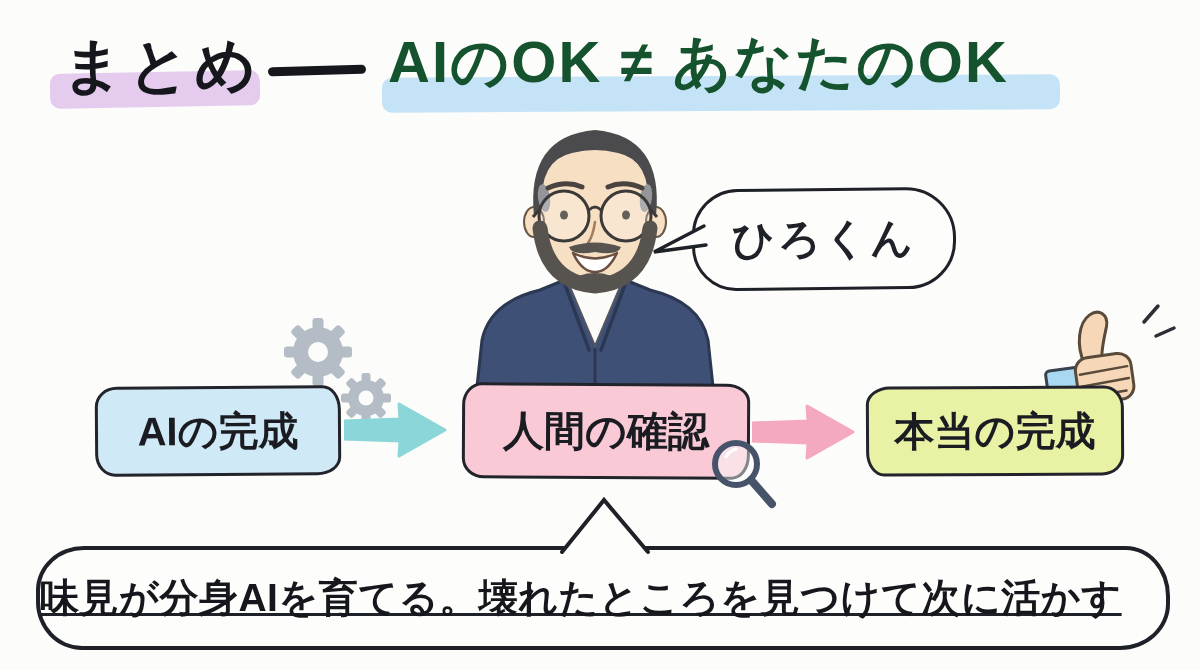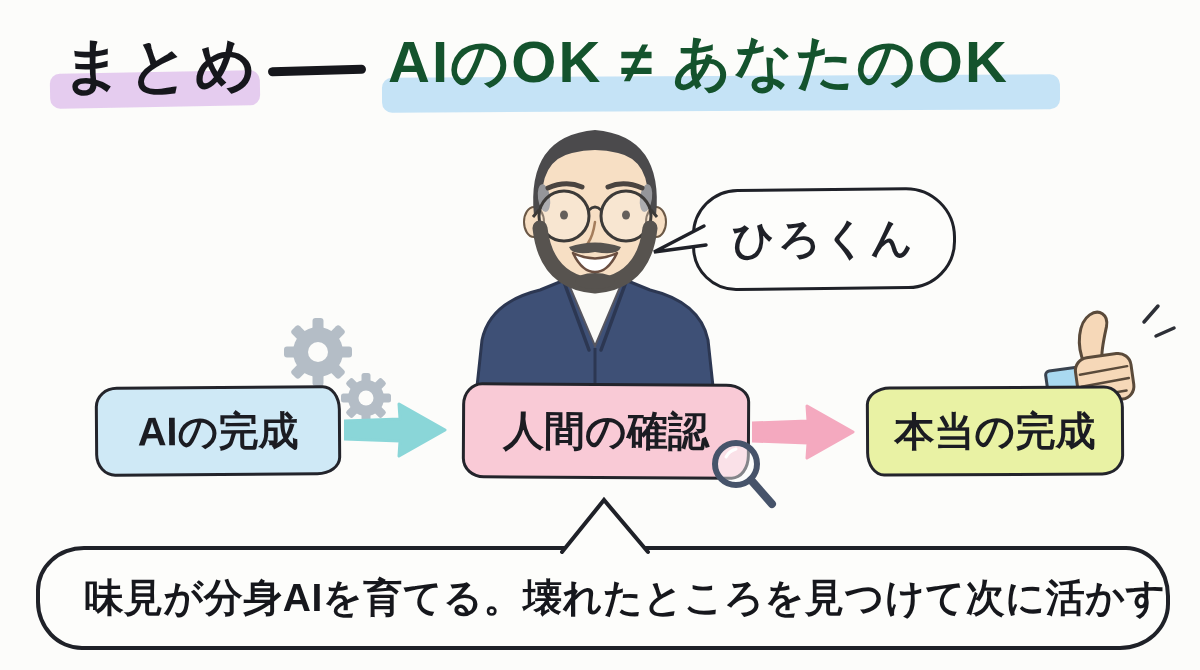--- a/index.html
+++ b/index.html
@@ -77,21 +77,21 @@
 
   .gears{left:282px;top:314px;width:112px;height:112px;z-index:2;}
   .magnifier{left:702px;top:432px;width:86px;height:88px;z-index:5;}
   .thumbs{left:1040px;top:294px;width:150px;height:118px;z-index:2;}
 
   
   .footer-bubble{
     left:36px;top:546px;width:1126px;height:96px;z-index:3;
     background:#fdfdfb;border:4px solid var(--ink);
     border-radius:48px 44px 50px 46px/44px 50px 46px 48px;
-    display:flex;align-items:center;justify-content:flex-end;
+    display:flex;align-items:center;justify-content:flex-start;text-decoration:underline;
   }
   .footer-text{
     font-size:39px;font-weight:900;letter-spacing:0.5px;color:#16171c;white-space:nowrap;
   }
   .footer-tail{left:556px;top:494px;width:100px;height:62px;z-index:4;}
 </style>
 </head>
 <body>
 
 <div class="stage">

